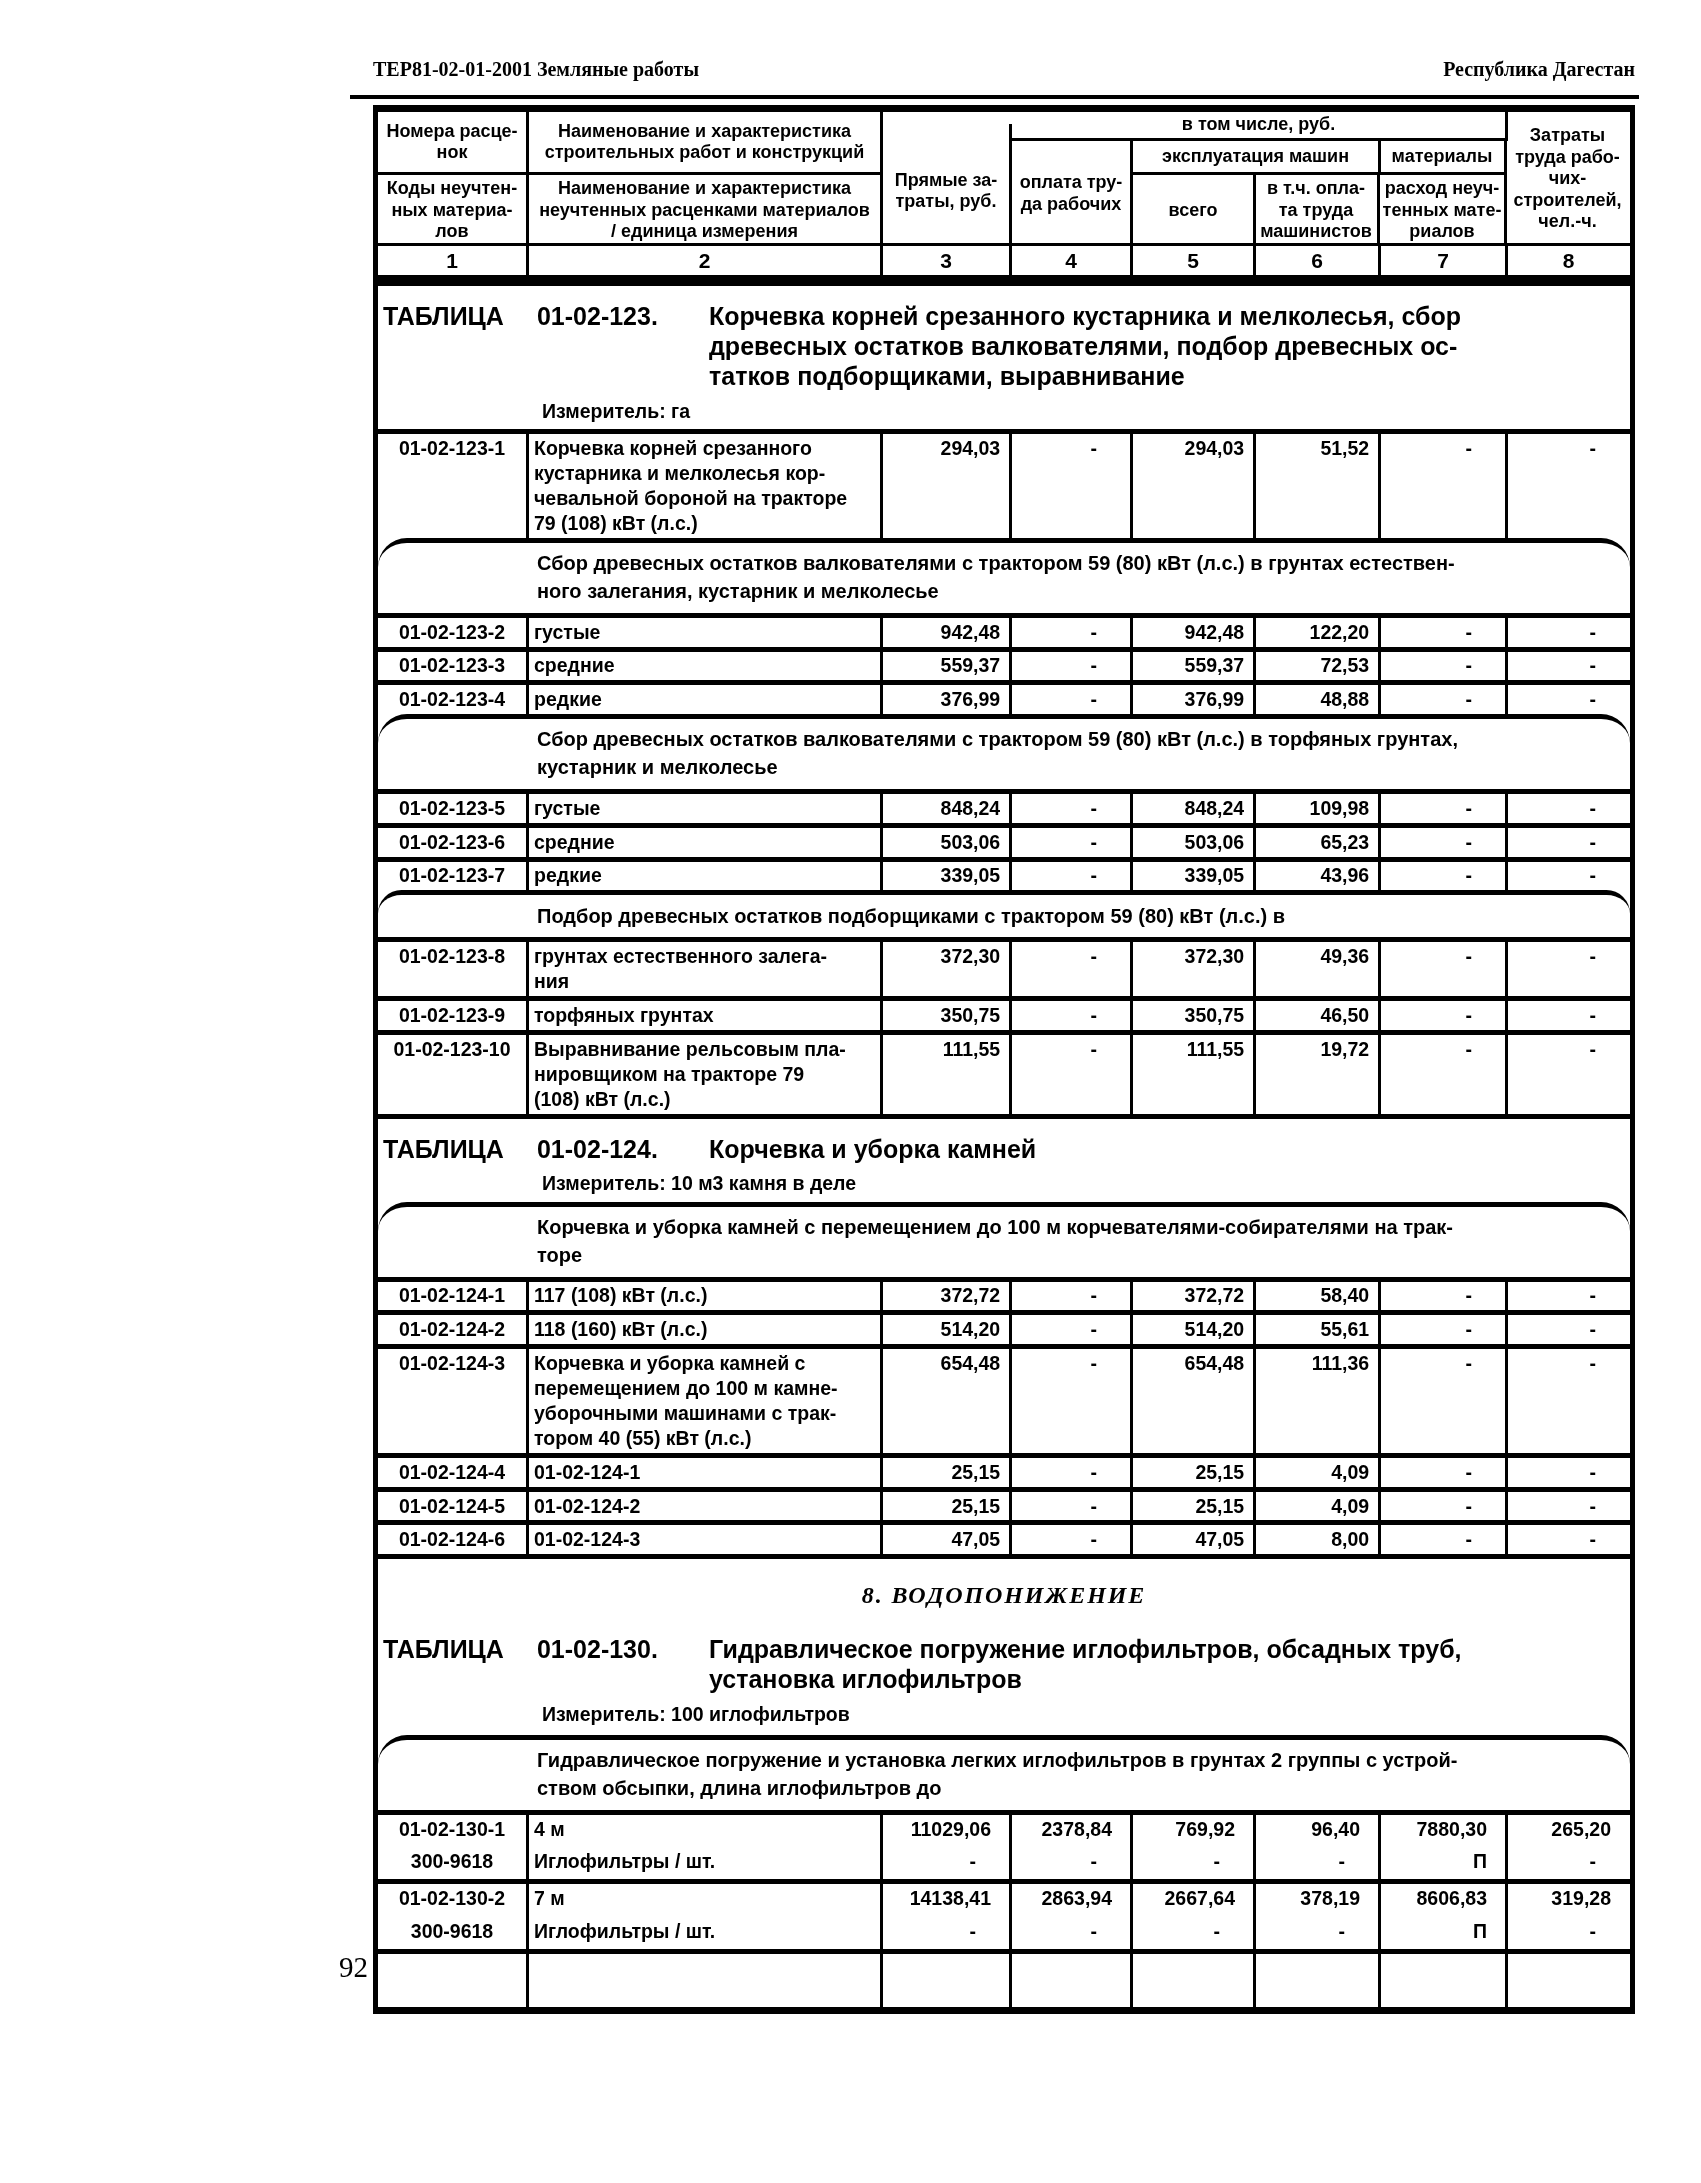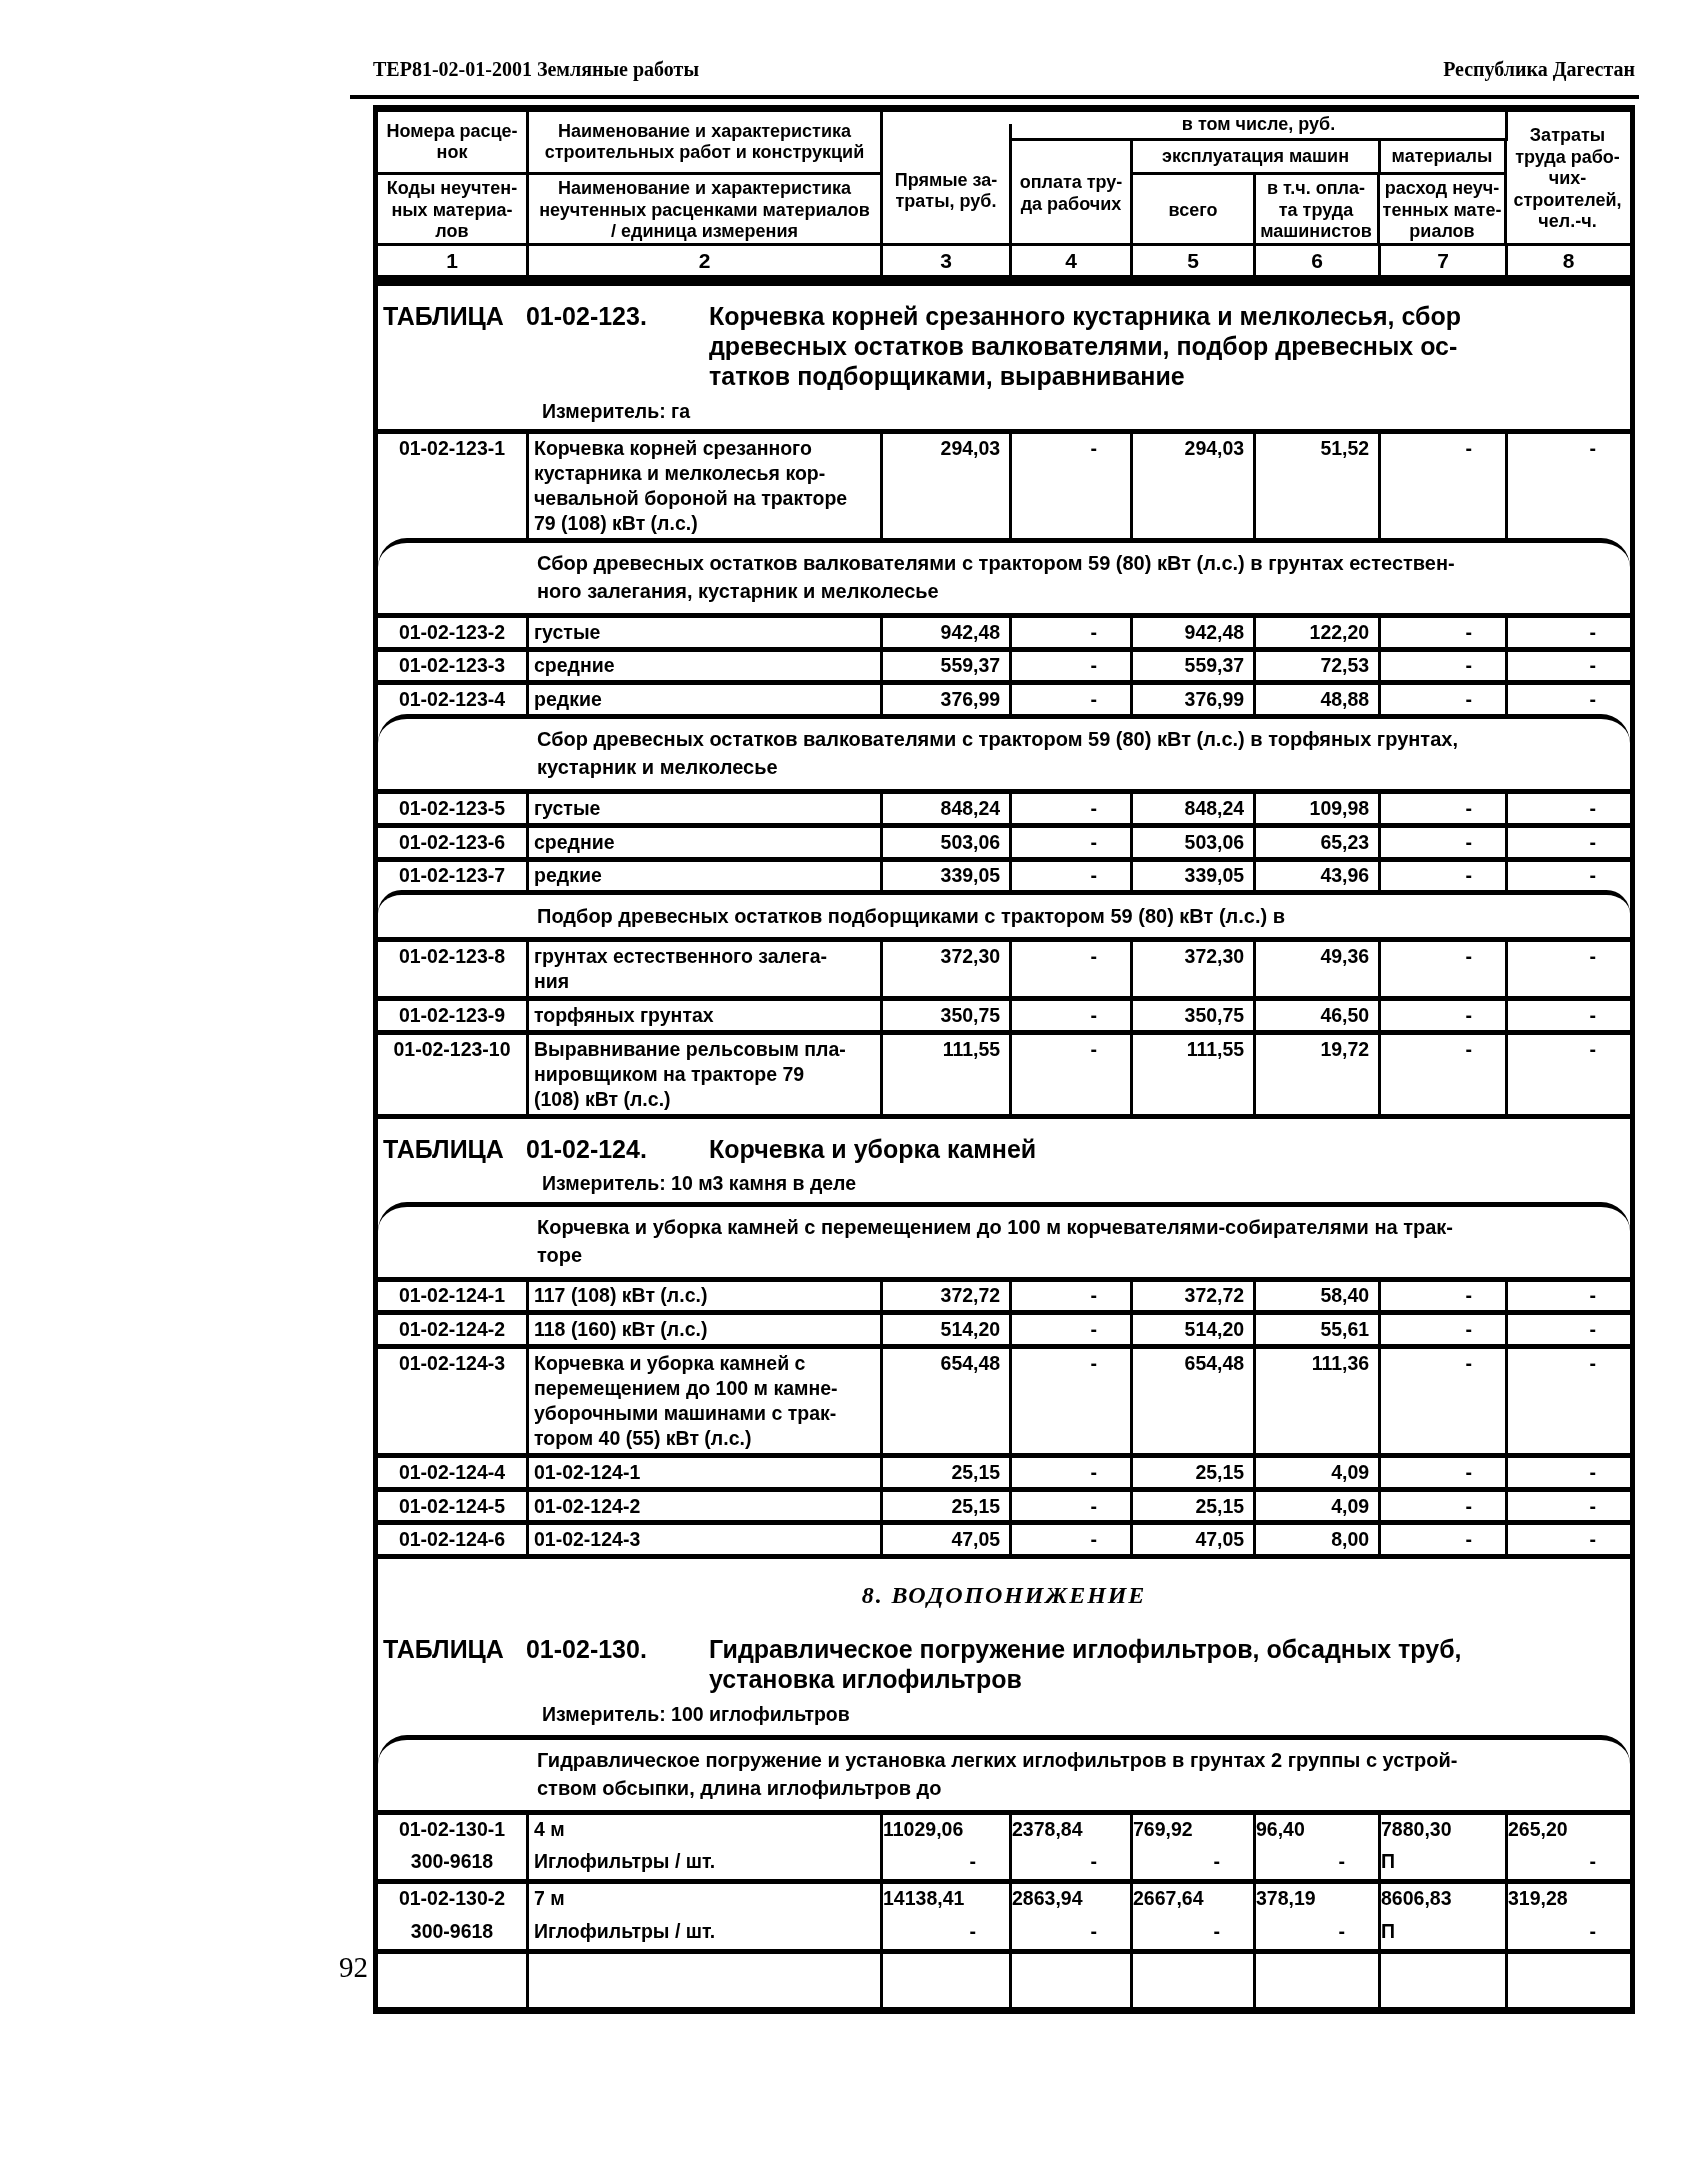--- a/index.html
+++ b/index.html
@@ -40,35 +40,35 @@
   .cc {text-align:center; padding:1.9px 1.3px !important;}
   .cn {text-align:right; padding-right:8.8px !important;}
   .dd {padding-right:33px !important;}
 
   
   .merged {border-top:5px solid #000; font-weight:bold;}
   .merged.nt {border-top:0;}
 
   .tblock {padding:15px 6.3px 6.3px 5px;}
   .t-line {display:flex; font-size:25px; line-height:30px; font-weight:bold;}
-  .t-lab {flex:0 0 326px; display:flex; gap:22px;}
+  .t-lab {flex:0 0 326px; display:flex; gap:33px;}
   .t-desc {flex:1; max-width:894px;}
   .t-meter {margin-top:8.8px; padding-left:159px; font-size:19.5px;}
 
   .sub {padding:6.3px 12.6px 7.6px 159px; font-size:20px; line-height:28px;border-radius:29px;}
 
   .sect {padding:23px 0 3.8px 0; text-align:center;
          font-family:"Liberation Serif", serif; font-style:italic; font-weight:bold;
          font-size:24px; letter-spacing:1.9px;}
   .tblock.t130 {padding-top:21.4px; padding-bottom:8.8px;}
 
   
   .l2 {margin-top:7.6px;}
   .cell2 {padding:1.9px 0 5px 0 !important;}
-  .cell2 .ln {text-align:left; padding-right:11px;}
+  .cell2 .ln {text-align:right; padding-right:18px;}
   .cell2 .ld {text-align:right; padding-right:33px;}
   .cell2 .lc {text-align:center;}
   .cell2 .lt {text-align:left; padding-left:5px;}
 
   .emptyrow > div {height:53px;}
 
   .pagenum {position:absolute; left:339px; top:1951px;
             font-family:"Liberation Serif", serif; font-size:29px;}
 </style>
 </head>

